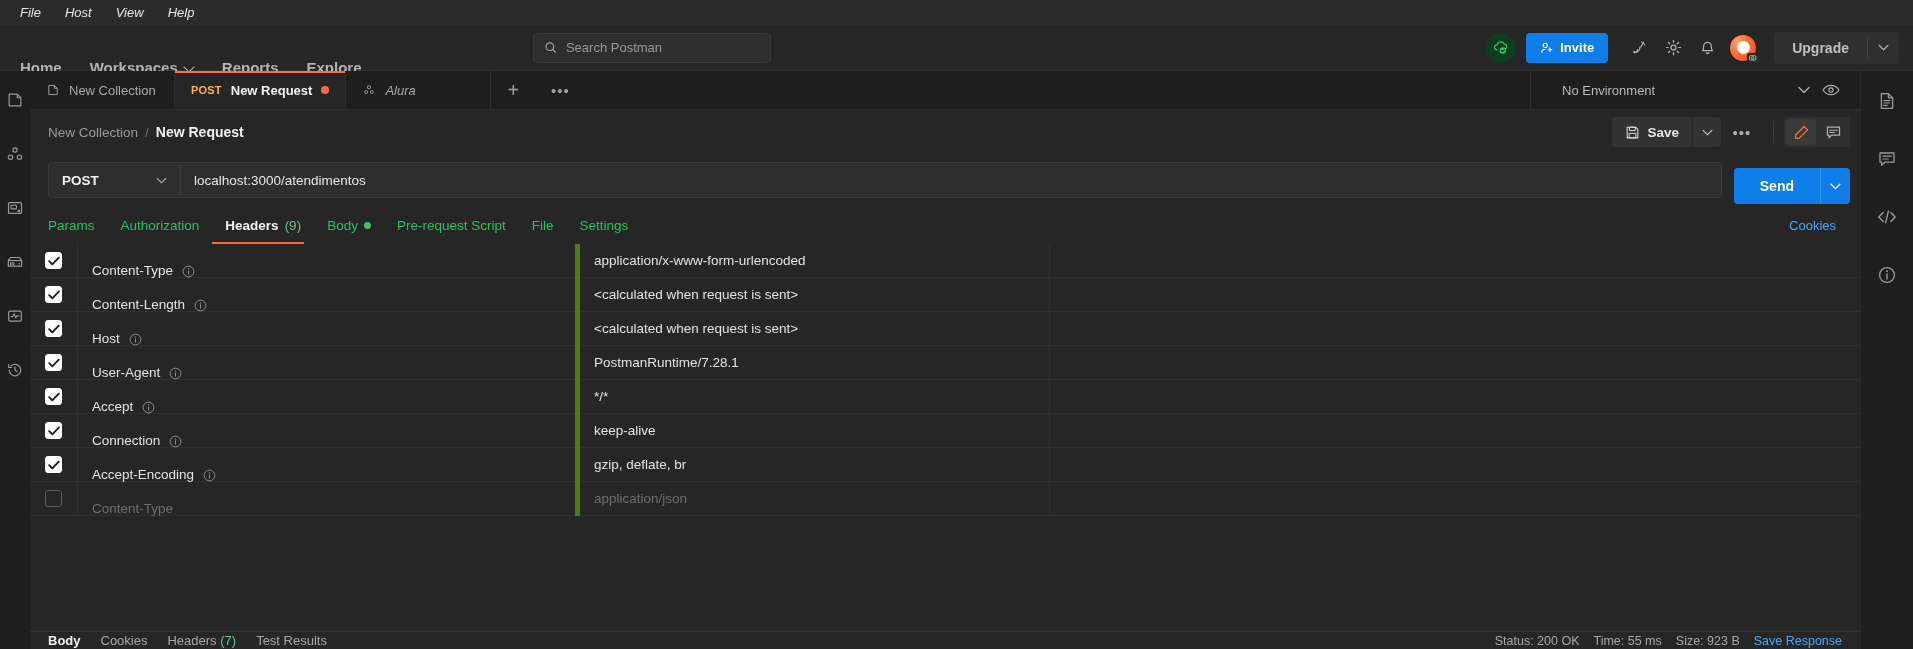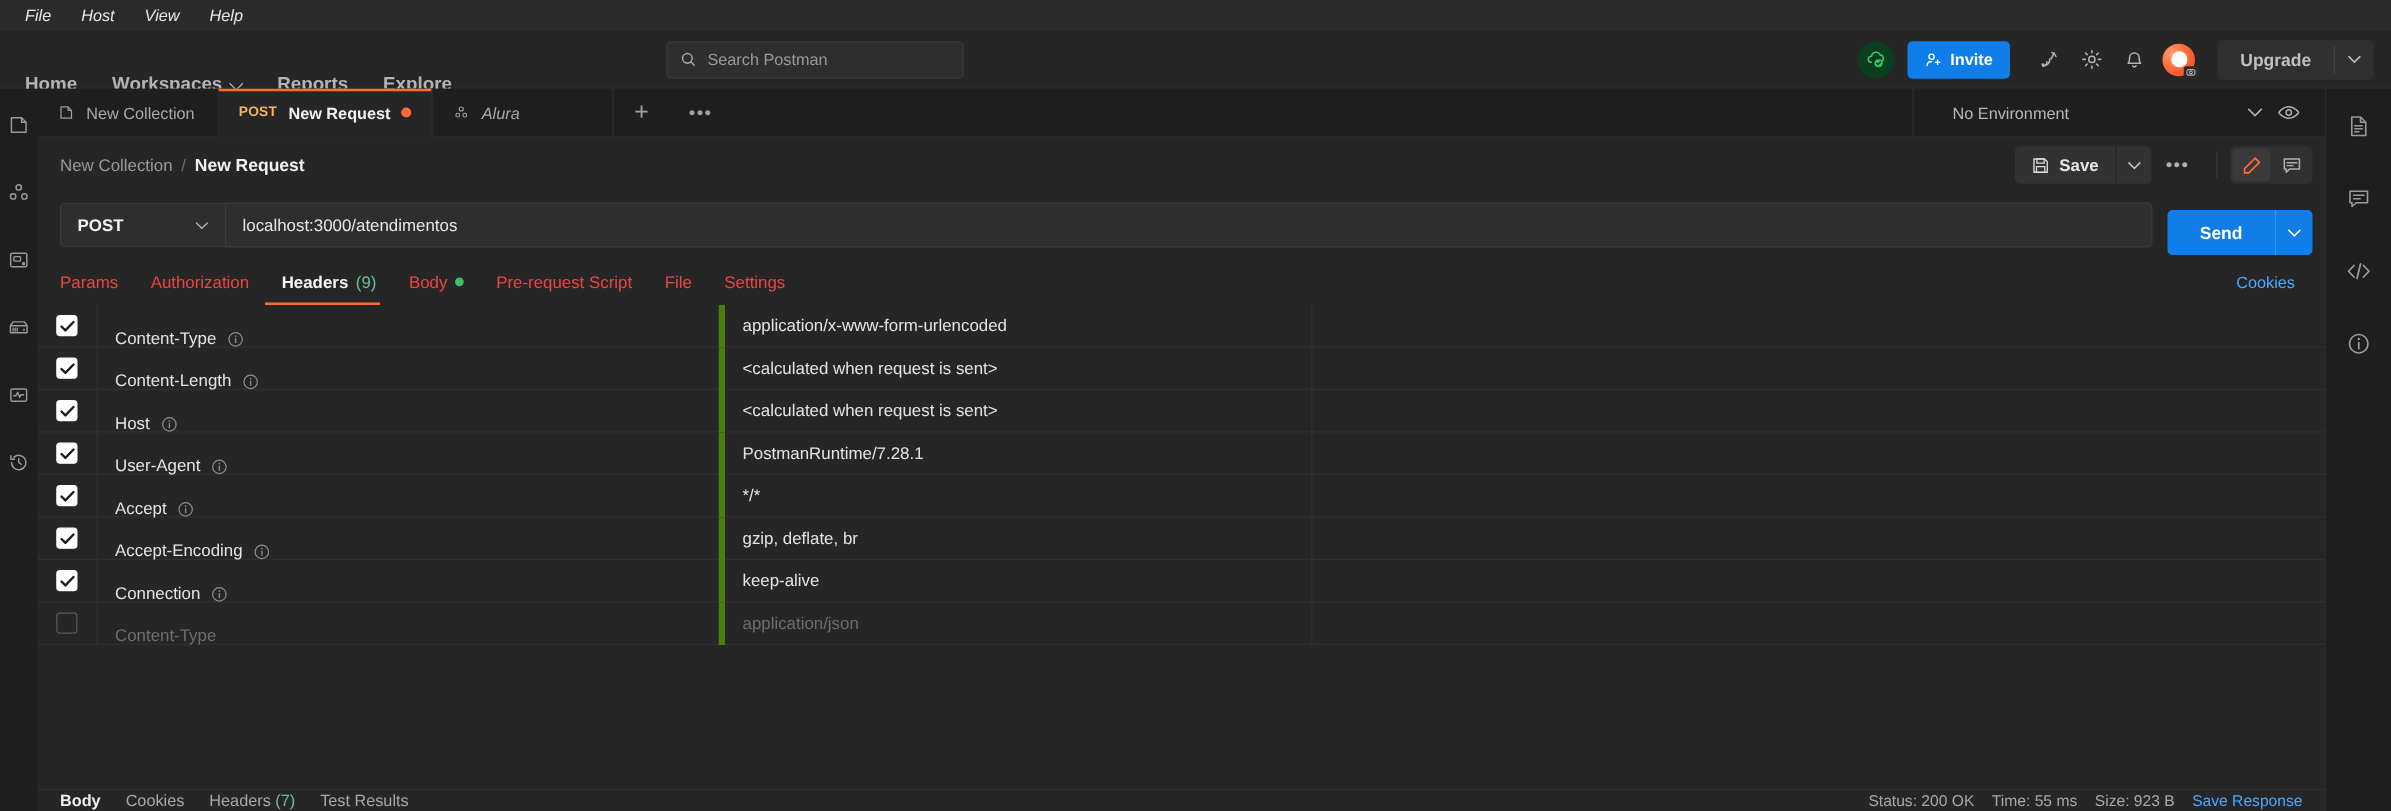--- a/index.html
+++ b/index.html
@@ -188,21 +188,21 @@
     display: flex; align-items: center; justify-content: center; color: #fff;
     border-left: 1px solid #2f93ef; cursor: pointer;
   }
 
   
   .reqtabs {
     display: flex; align-items: center; padding: 0 18px; gap: 0; flex: none;
     height: 38px; position: relative;
   }
   .rt {
-    font-size: 13.5px; color: #ef4444; padding: 0 13px; height: 38px; display: flex;
+    font-size: 13.5px; color: #22c55e; padding: 0 13px; height: 38px; display: flex;
     align-items: center; gap: 6px; cursor: pointer; position: relative; white-space: nowrap;
   }
   .rt:first-child { padding-left: 0; }
   .rt.active { color: #f4f4f4; font-weight: bold; }
   .rt.active::after {
     content: ""; position: absolute; left: 0; right: 10px; bottom: 0; height: 2px; background: #ff6c37;
   }
   .rt .count { color: #6cc18f; font-weight: normal; }
   .rt .gdot { width: 7px; height: 7px; border-radius: 50%; background: #3fbf6e; }
   .cookies-link {
@@ -633,48 +633,48 @@
 
         <div class="hrow">
           <div class="cb-cell">
             <span class="cb">
               <svg width="12" height="10" viewBox="0 0 12 10" fill="none">
                   <path d="M1.2 5.2 4.3 8.3 10.8 1.6" stroke="#1e1e1e" stroke-width="1.9" stroke-linecap="round" stroke-linejoin="round"></path>
                 </svg>
             </span>
           </div>
           <div class="key-cell">
-            <span>Accept-Encoding</span>
+            <span>Connection</span>
             <svg class="info-i" viewBox="0 0 16 16" fill="none">
                 <circle cx="8" cy="8" r="6.6" stroke="#8e8e8e" stroke-width="1.2"></circle>
                 <path d="M8 7.2v4" stroke="#8e8e8e" stroke-width="1.3" stroke-linecap="round"></path>
                 <circle cx="8" cy="4.8" r="0.8" fill="#8e8e8e"></circle>
               </svg>
           </div>
-          <div class="val-cell">gzip, deflate, br</div>
+          <div class="val-cell">keep-alive</div>
           <div class="desc-cell"></div>
         </div>
 
         <div class="hrow">
           <div class="cb-cell">
             <span class="cb">
               <svg width="12" height="10" viewBox="0 0 12 10" fill="none">
                   <path d="M1.2 5.2 4.3 8.3 10.8 1.6" stroke="#1e1e1e" stroke-width="1.9" stroke-linecap="round" stroke-linejoin="round"></path>
                 </svg>
             </span>
           </div>
           <div class="key-cell">
-            <span>Connection</span>
+            <span>Accept-Encoding</span>
             <svg class="info-i" viewBox="0 0 16 16" fill="none">
                 <circle cx="8" cy="8" r="6.6" stroke="#8e8e8e" stroke-width="1.2"></circle>
                 <path d="M8 7.2v4" stroke="#8e8e8e" stroke-width="1.3" stroke-linecap="round"></path>
                 <circle cx="8" cy="4.8" r="0.8" fill="#8e8e8e"></circle>
               </svg>
           </div>
-          <div class="val-cell">keep-alive</div>
+          <div class="val-cell">gzip, deflate, br</div>
           <div class="desc-cell"></div>
         </div>
 
         <div class="hrow placeholder">
           <div class="cb-cell">
             <span class="cb off"></span>
           </div>
           <div class="key-cell">
             <span>Content-Type</span>
           </div>

